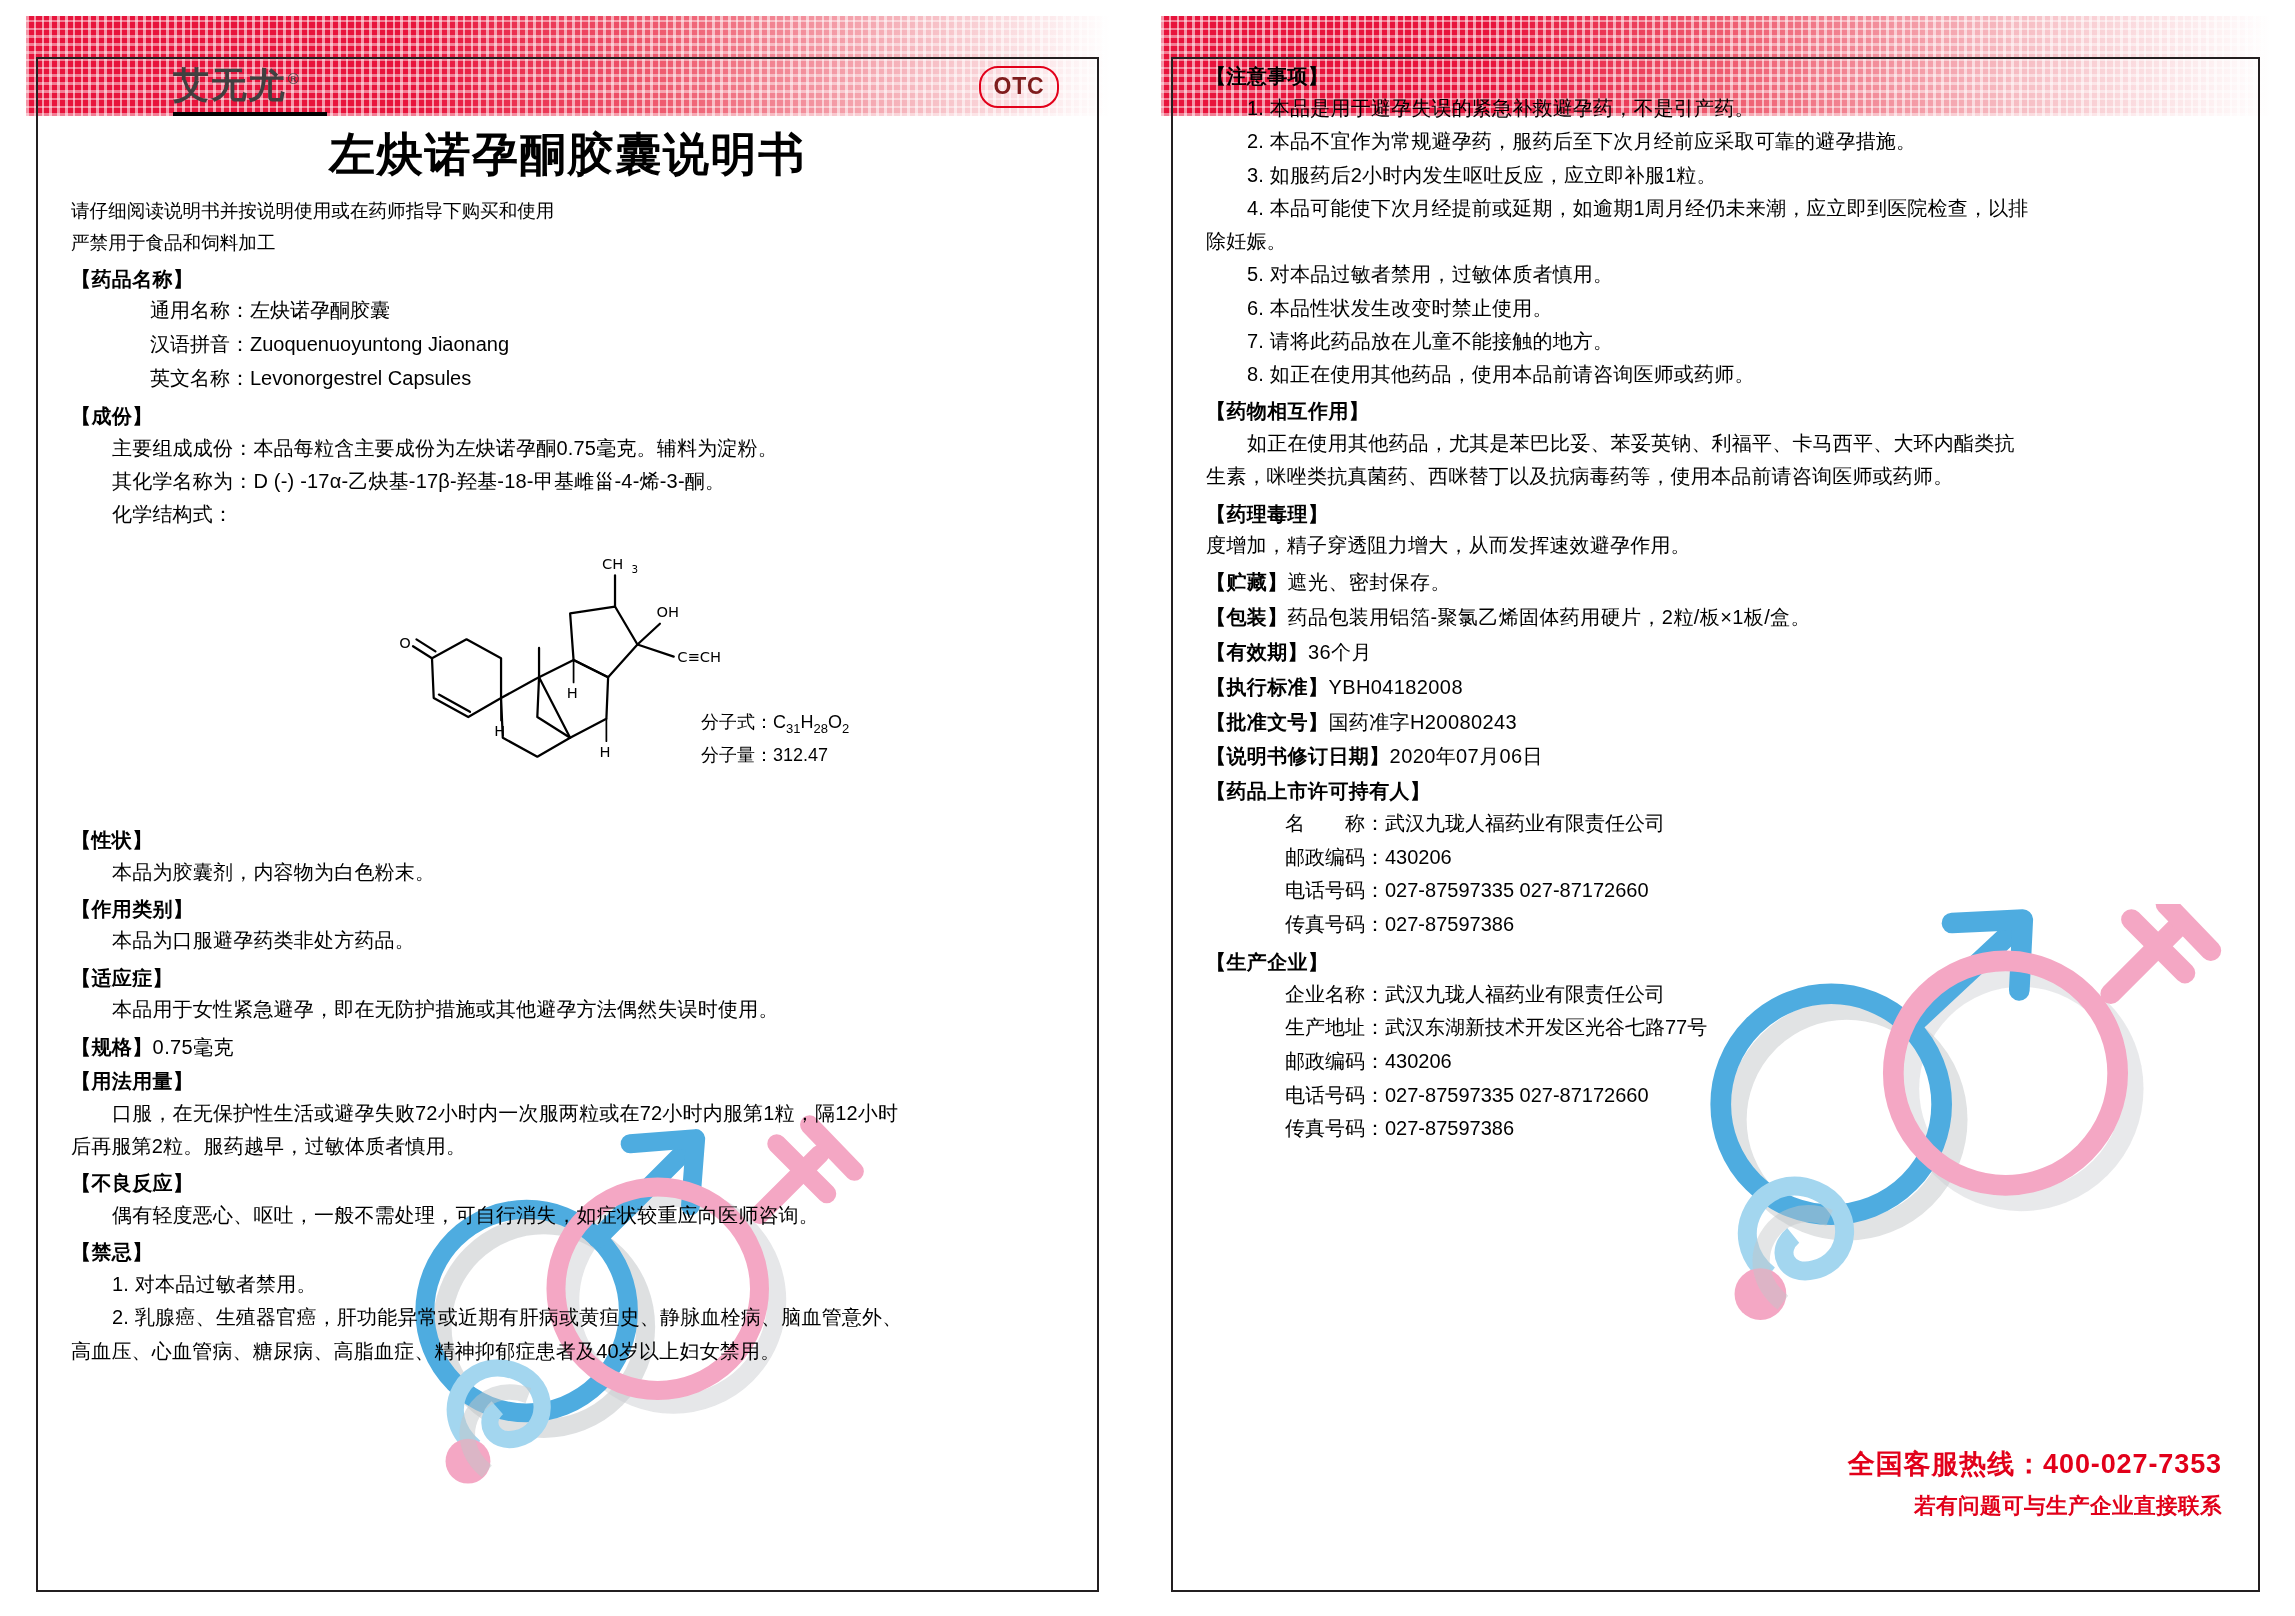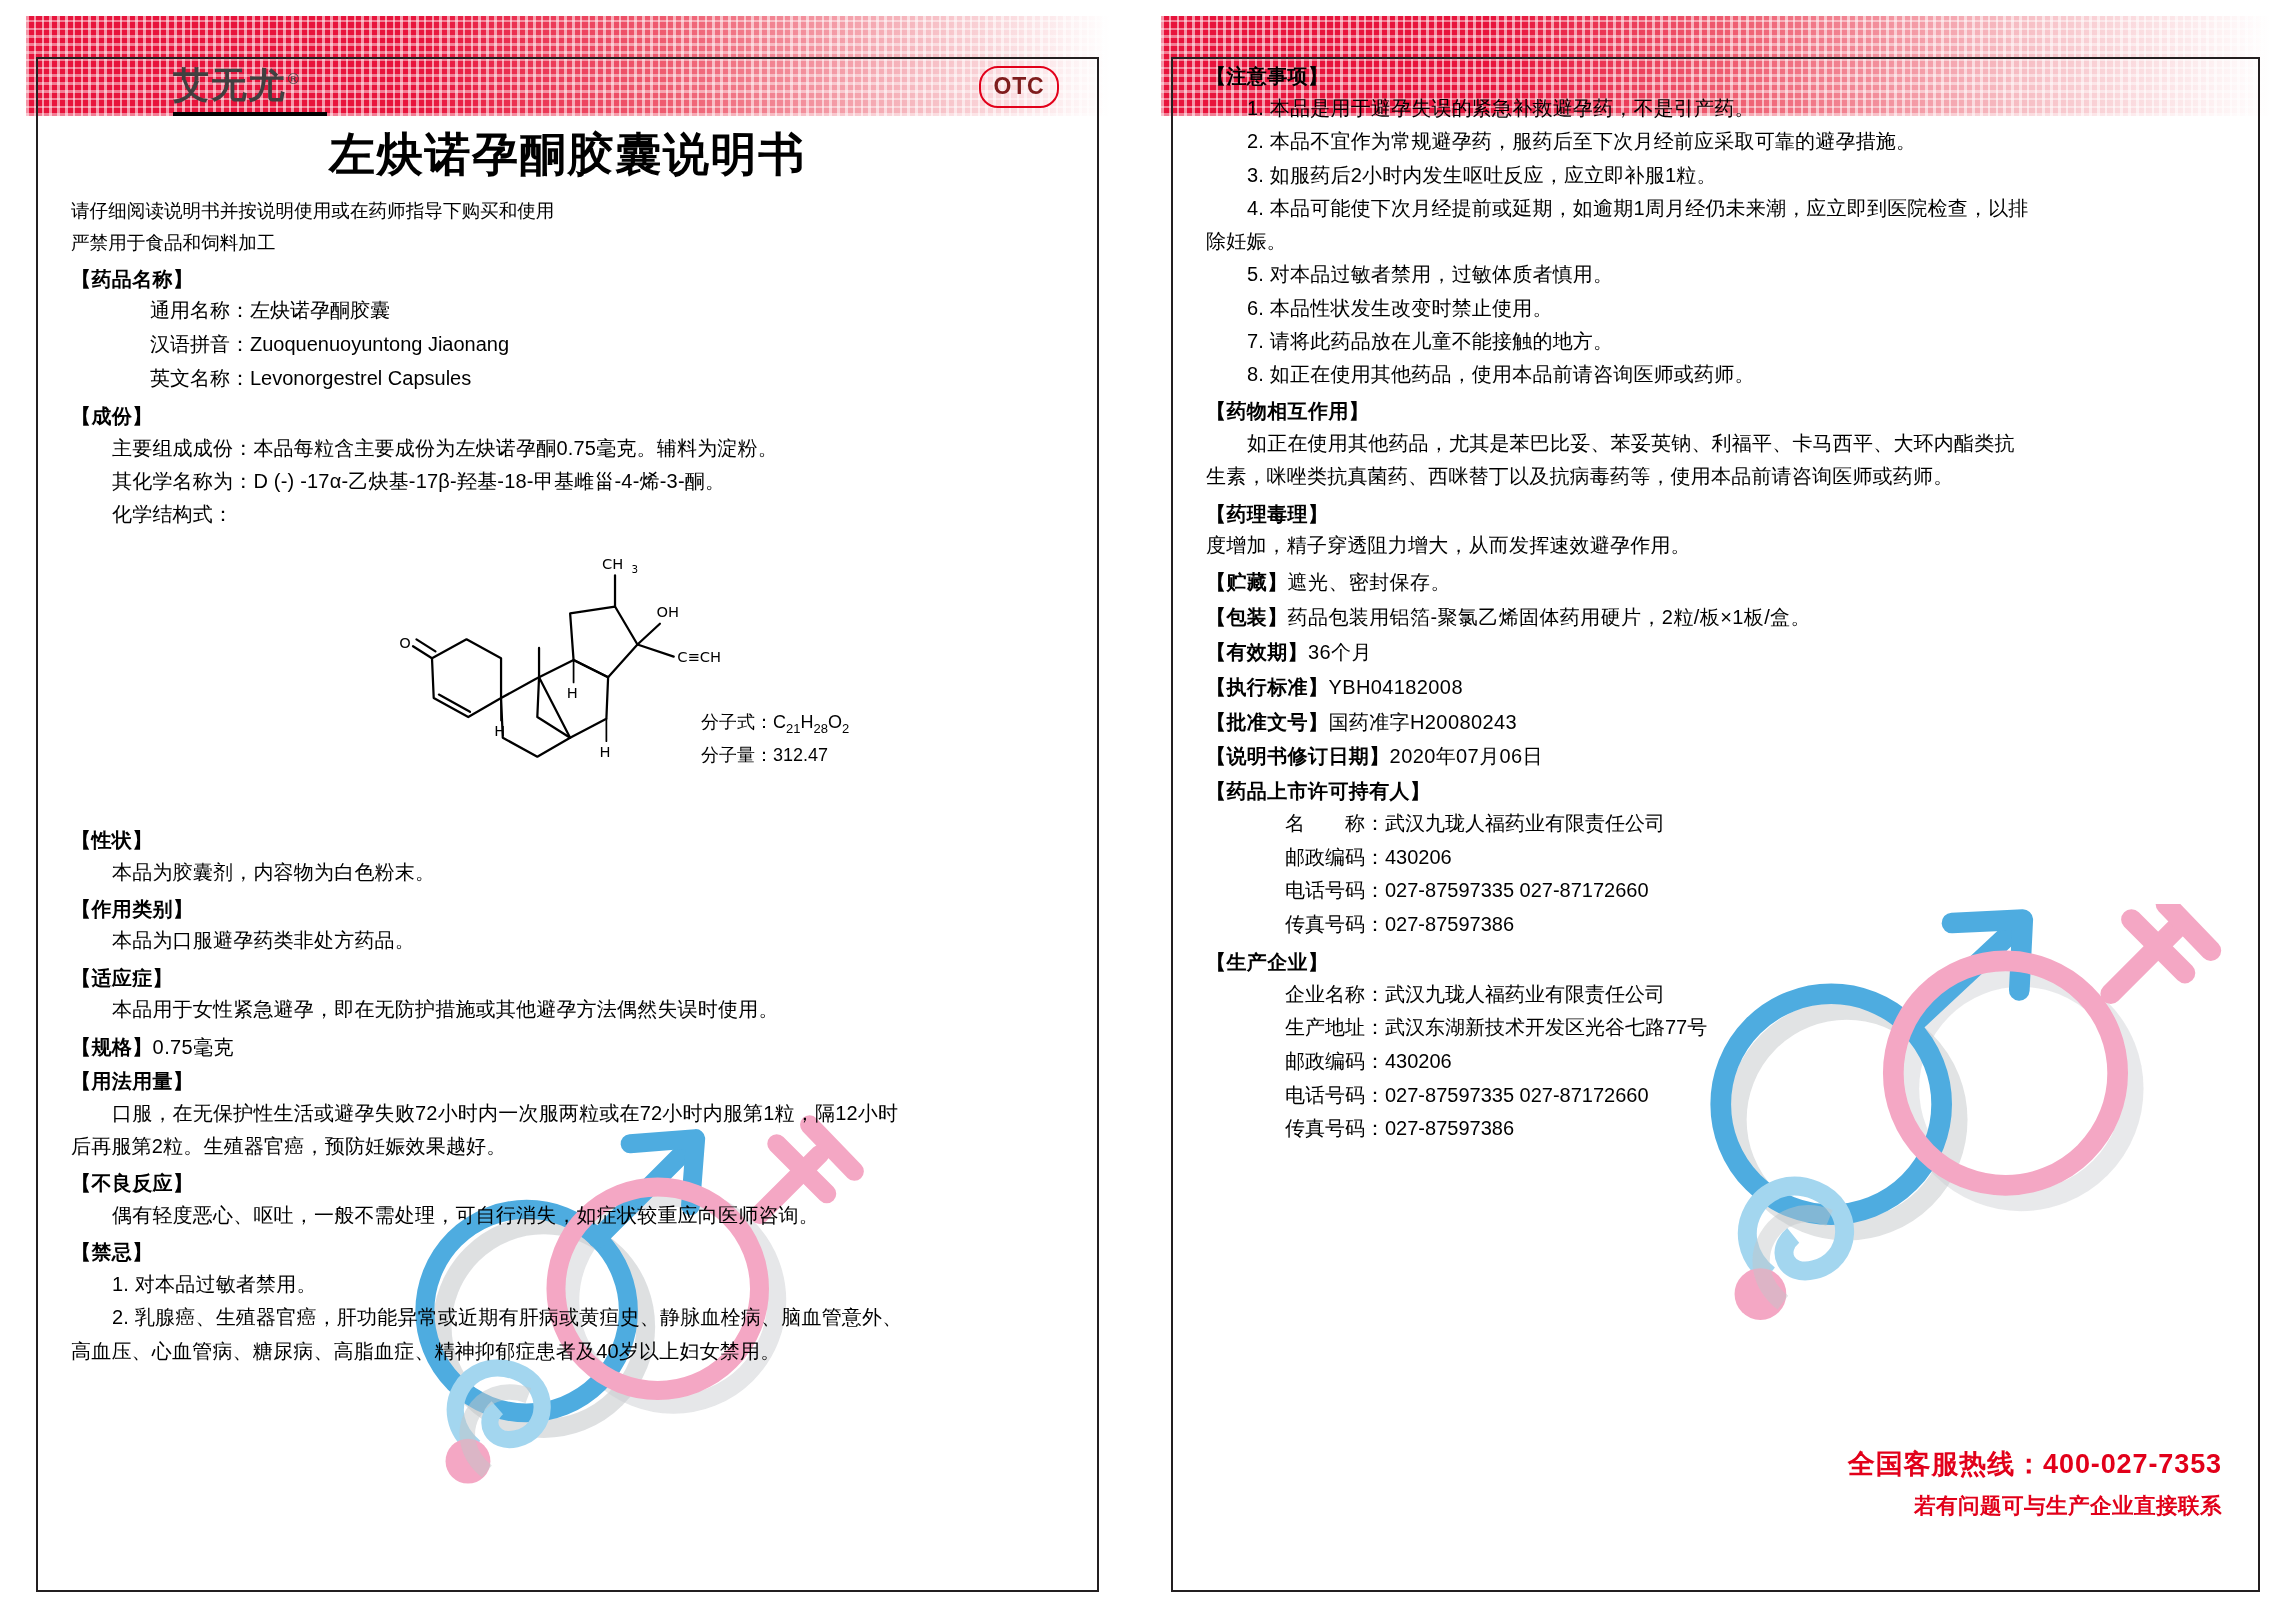--- a/index.html
+++ b/index.html
@@ -304,21 +304,21 @@
             <text x="378" y="96">OH</text>
             <text x="402" y="148">C≡CH</text>
             <text x="80" y="132">O</text>
             <text x="274" y="190">H</text>
             <text x="190" y="234">H</text>
             <text x="312" y="258">H</text>
           </g>
         </svg>
         <div class="chem-info">
           <div>
-            <span>分子式：</span><span>C<span class="sub">21</span>H<span class="sub">28</span>O<span class="sub">2</span></span>
+            <span>分子式：</span><span>C<span class="sub">31</span>H<span class="sub">28</span>O<span class="sub">2</span></span>
           </div>
           <div>
             <span>分子量：</span><span>312.47</span>
           </div>
         </div>
       </div>
 
       
       <div class="sec-title">【性状】</div>
       <p class="body">本品为胶囊剂，内容物为白色粉末。</p>
@@ -332,21 +332,21 @@
       <p class="body">本品用于女性紧急避孕，即在无防护措施或其他避孕方法偶然失误时使用。</p>
 
       
       <div class="sec-title inline-line">
         <span>【规格】</span><span class="val">0.75毫克</span>
       </div>
 
       
       <div class="sec-title">【用法用量】</div>
       <p class="body">口服，在无保护性生活或避孕失败72小时内一次服两粒或在72小时内服第1粒，隔12小时</p>
-      <p class="body noind">后再服第2粒。生殖器官癌，预防妊娠效果越好。</p>
+      <p class="body noind">后再服第2粒。服药越早，过敏体质者慎用。</p>
 
       
       <div class="sec-title">【不良反应】</div>
       <p class="body">偶有轻度恶心、呕吐，一般不需处理，可自行消失，如症状较重应向医师咨询。</p>
 
       
       <div class="sec-title">【禁忌】</div>
       <p class="body">1. 对本品过敏者禁用。</p>
       <p class="body">2. 乳腺癌、生殖器官癌，肝功能异常或近期有肝病或黄疸史、静脉血栓病、脑血管意外、</p>
       <p class="body noind">高血压、心血管病、糖尿病、高脂血症、精神抑郁症患者及40岁以上妇女禁用。</p>

